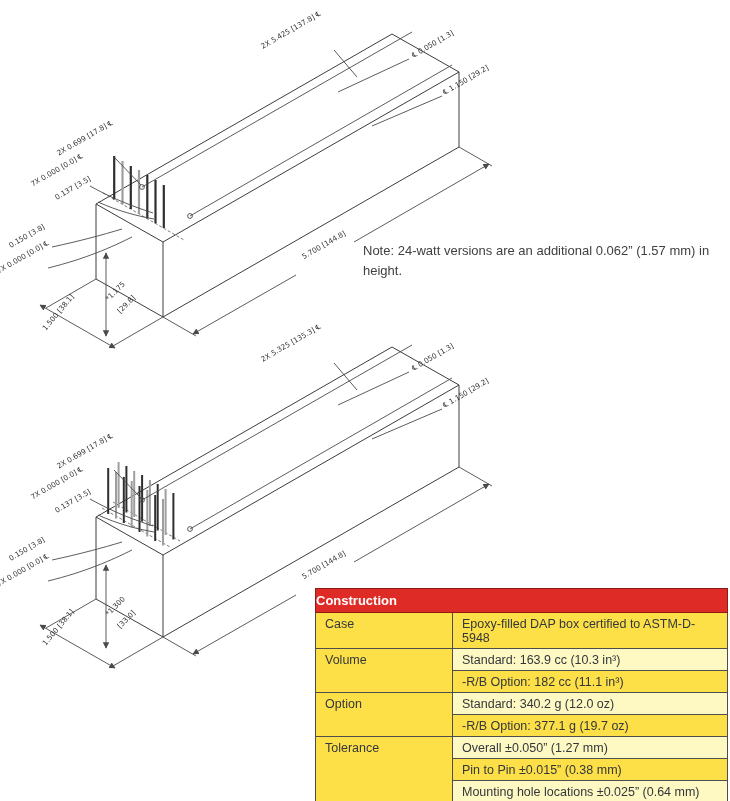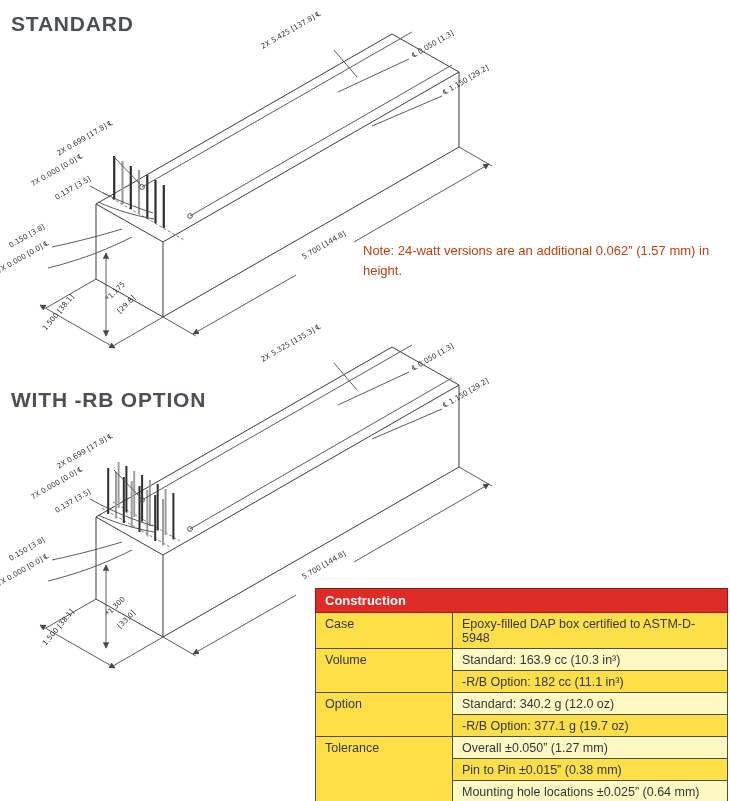--- a/index.html
+++ b/index.html
@@ -2,26 +2,26 @@
 <html><head>
 <meta charset="utf-8">
 <style>
   html,body{margin:0;padding:0;background:#ffffff;}
   body{font-family:"Liberation Sans","DejaVu Sans",sans-serif;}
   #stage{position:relative;width:730px;height:801px;background:#ffffff;overflow:hidden;}
   .sec-title{position:absolute;left:11px;font-size:21px;font-weight:600;letter-spacing:0.8px;color:#4a4f58;}
   #title-standard{top:12px;}
   #title-rb{top:388px;}
   #drawing-svg{position:absolute;left:0;top:0;}
-  #note{position:absolute;left:363px;top:241px;width:364px;font-size:13px;line-height:1.5;color:#c2410c;}
+  #note{position:absolute;left:363px;top:241px;width:364px;font-size:13px;line-height:1.5;color:#404040;}
   
   #ctable-wrap{position:absolute;left:315px;top:588px;width:413px;}
   table.ctable{border-collapse:collapse;width:100%;font-size:12.5px;color:#33373d;}
   table.ctable th{background:#DF2B26;color:#ffffff;text-align:left;font-size:13px;font-weight:700;
-    padding:4px 9px;border:1px solid #8f1b17;}
+    padding:4px 0;border:1px solid #8f1b17;}
   table.ctable td{border:1px solid #4d4d4d;padding:3.5px 9px;background:#fde047;}
   table.ctable td.lbl{width:118px;vertical-align:top;}
   table.ctable td.g{background:#fef9c3;}
   
   .edge{fill:none;stroke:#3d3d3d;stroke-width:1;}
   .dim{fill:none;stroke:#4a4a4a;stroke-width:0.9;}
   .dimtext{font-family:"DejaVu Sans",sans-serif;font-size:7.2px;fill:#333333;}
   .cdash{fill:none;stroke:#5a5a5a;stroke-width:0.8;stroke-dasharray:3 2;}
 </style>
 </head>
@@ -152,22 +152,20 @@
       <text class="dimtext" text-anchor="middle" transform="translate(74,503) rotate(-30)">0.137 [3.5]</text>
       <text class="dimtext" text-anchor="middle" transform="translate(28,551) rotate(-30)">0.150 [3.8]</text>
       <text class="dimtext" text-anchor="middle" transform="translate(24,572) rotate(-30)">7X 0.000 [0.0] ℄</text>
       <text class="dimtext" text-anchor="middle" transform="translate(60,629) rotate(-50)">1.500 [38.1]</text>
       <text class="dimtext" text-anchor="middle" transform="translate(117,608) rotate(-45)">*1.300</text>
       <text class="dimtext" text-anchor="middle" transform="translate(128,621) rotate(-45)">[33.0]</text>
       <text class="dimtext" text-anchor="middle" transform="translate(325,567) rotate(-30)">5.700 [144.8]</text>
     </g>
   </svg>
 
-  <div id="title-standard" class="sec-title">STANDARD</div>
-  <div id="title-rb" class="sec-title">WITH -RB OPTION</div>
 
   <div id="note">
     <div>Note: 24-watt versions are an additional 0.062” (1.57 mm) in height.</div>
   </div>
 
   <div id="ctable-wrap">
     <table class="ctable">
       <thead>
         <tr>
           <th colspan="2">Construction</th>

